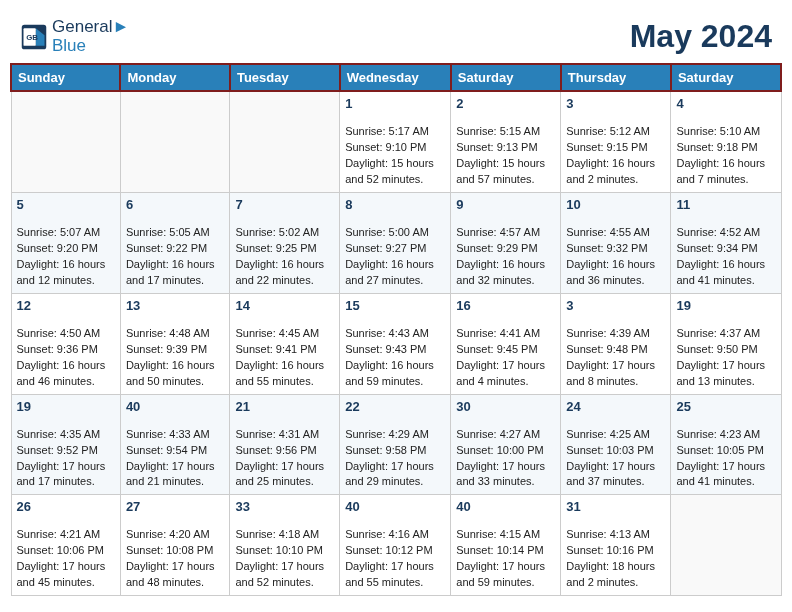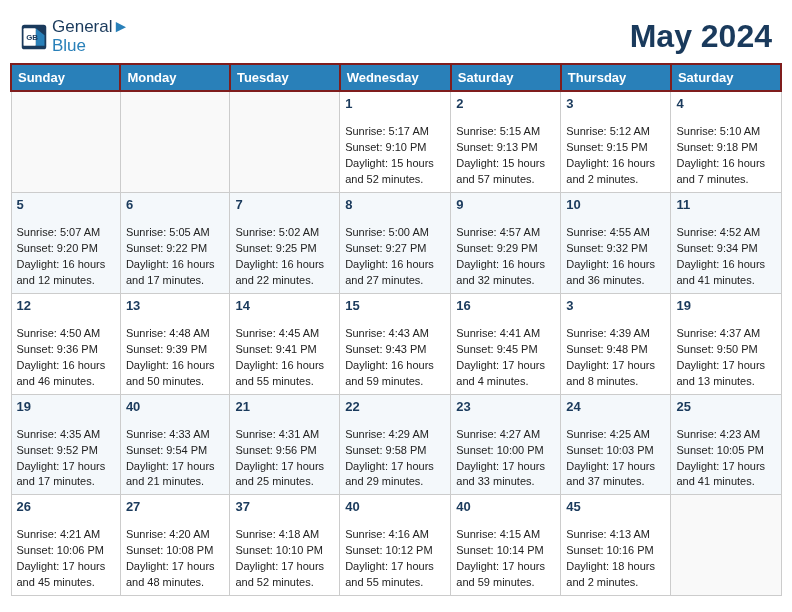--- a/index.html
+++ b/index.html
@@ -212,21 +212,21 @@
         </td>
         <td>
           <span class="day-num">21</span>
           <div class="day-info">Sunrise: 4:31 AM<br>Sunset: 9:56 PM<br>Daylight: 17 hours and 25 minutes.</div>
         </td>
         <td>
           <span class="day-num">22</span>
           <div class="day-info">Sunrise: 4:29 AM<br>Sunset: 9:58 PM<br>Daylight: 17 hours and 29 minutes.</div>
         </td>
         <td>
-          <span class="day-num">23</span>
+          <span class="day-num">30</span>
           <div class="day-info">Sunrise: 4:27 AM<br>Sunset: 10:00 PM<br>Daylight: 17 hours and 33 minutes.</div>
         </td>
         <td>
           <span class="day-num">24</span>
           <div class="day-info">Sunrise: 4:25 AM<br>Sunset: 10:03 PM<br>Daylight: 17 hours and 37 minutes.</div>
         </td>
         <td>
           <span class="day-num">25</span>
           <div class="day-info">Sunrise: 4:23 AM<br>Sunset: 10:05 PM<br>Daylight: 17 hours and 41 minutes.</div>
         </td>
@@ -234,31 +234,31 @@
       <tr>
         <td>
           <span class="day-num">26</span>
           <div class="day-info">Sunrise: 4:21 AM<br>Sunset: 10:06 PM<br>Daylight: 17 hours and 45 minutes.</div>
         </td>
         <td>
           <span class="day-num">27</span>
           <div class="day-info">Sunrise: 4:20 AM<br>Sunset: 10:08 PM<br>Daylight: 17 hours and 48 minutes.</div>
         </td>
         <td>
-          <span class="day-num">37</span>
+          <span class="day-num">33</span>
           <div class="day-info">Sunrise: 4:18 AM<br>Sunset: 10:10 PM<br>Daylight: 17 hours and 52 minutes.</div>
         </td>
         <td>
           <span class="day-num">40</span>
           <div class="day-info">Sunrise: 4:16 AM<br>Sunset: 10:12 PM<br>Daylight: 17 hours and 55 minutes.</div>
         </td>
         <td>
           <span class="day-num">40</span>
           <div class="day-info">Sunrise: 4:15 AM<br>Sunset: 10:14 PM<br>Daylight: 17 hours and 59 minutes.</div>
         </td>
         <td>
-          <span class="day-num">45</span>
+          <span class="day-num">31</span>
           <div class="day-info">Sunrise: 4:13 AM<br>Sunset: 10:16 PM<br>Daylight: 18 hours and 2 minutes.</div>
         </td>
         <td class="empty"></td>
       </tr>
     </tbody>
 </table>
 
 </body></html>

